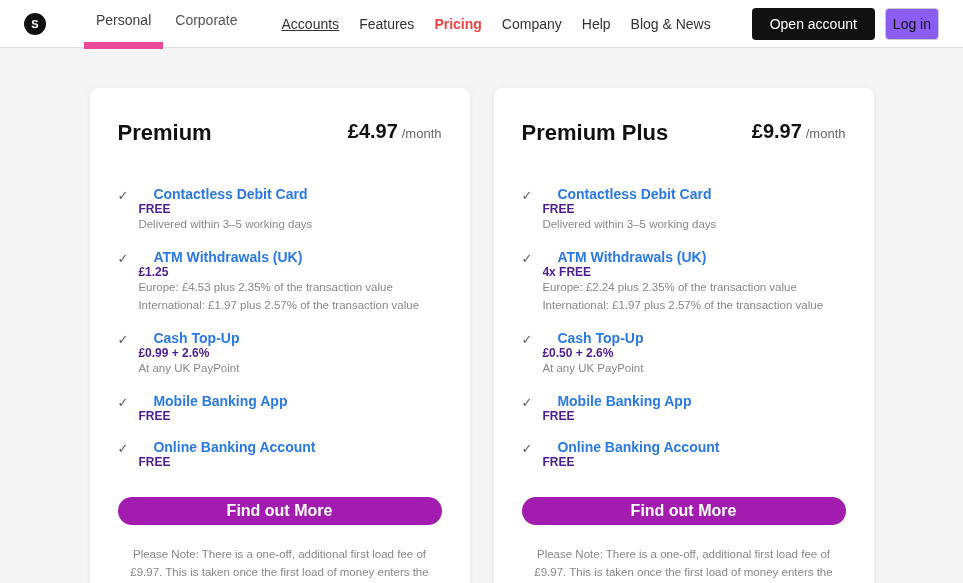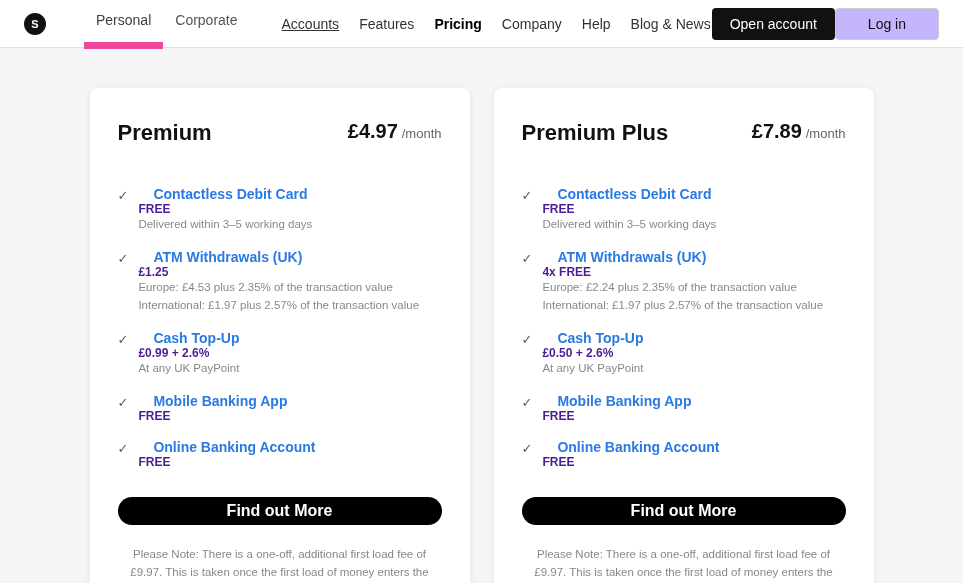--- a/index.html
+++ b/index.html
@@ -57,40 +57,41 @@
       align-items: center;
       gap: 20px;
       flex: 1;
     }
     .nav-link {
       color: #333;
       text-decoration: none;
       font-size: 14px;
     }
     .nav-link.underline { text-decoration: underline; }
-    .nav-link.active-nav { color: #000000; font-weight: 600; }
+    .nav-link.active-nav { color: #ef4444; font-weight: 600; }
     .nav-actions {
       display: flex;
       align-items: flex-start;
+      gap: 10px;
     }
     .btn-open {
       background: #111;
       color: #fff;
       border: none;
       padding: 8px 18px;
       border-radius: 4px;
       font-size: 14px;
       cursor: pointer;
       font-weight: 500;
     }
     .btn-login {
-      background: #c4b5fd;
+      background: #8b5cf6;
       color: #111;
       border: 1.5px solid #ccc;
-      padding: 7px 32px;
+      padding: 7px 7px;
       border-radius: 4px;
       font-size: 14px;
       cursor: pointer;
     }
 
     
     main {
       padding: 40px 20px;
       display: flex;
       justify-content: center;
@@ -162,21 +163,21 @@
     .feature-detail {
       color: #888;
       font-size: 11.5px;
       line-height: 1.5;
     }
 
     
     .btn-find {
       display: block;
       width: 100%;
-      background: #000000;
+      background: #a21caf;
       color: #fff;
       border: none;
       padding: 5px;
       border-radius: 16px;
       font-size: 16px;
       font-weight: 600;
       cursor: pointer;
       margin-bottom: 20px;
     }
 
@@ -271,21 +272,21 @@
           </div>
         </li>
       </ul>
       <button class="btn-find">Find out More</button>
       <p class="card-note">Please Note: There is a one-off, additional first load fee of £9.97. This is taken once the first load of money enters the account.</p>
     </div>
     <div class="card">
       <div class="card-header">
         <h2 class="card-title">Premium Plus</h2>
         <div class="card-price">
-          <span class="price-amount">£7.89</span>
+          <span class="price-amount">£9.97</span>
           <span class="price-period">/month</span>
         </div>
       </div>
     <ul class="feature-list">
         <li class="feature-item">
           <span class="check-icon">✓</span>
           <div class="feature-content">
             <div class="feature-name">Contactless Debit Card</div>
             <div class="feature-value">FREE</div>
             <div class="feature-detail">Delivered within 3–5 working days</div>

